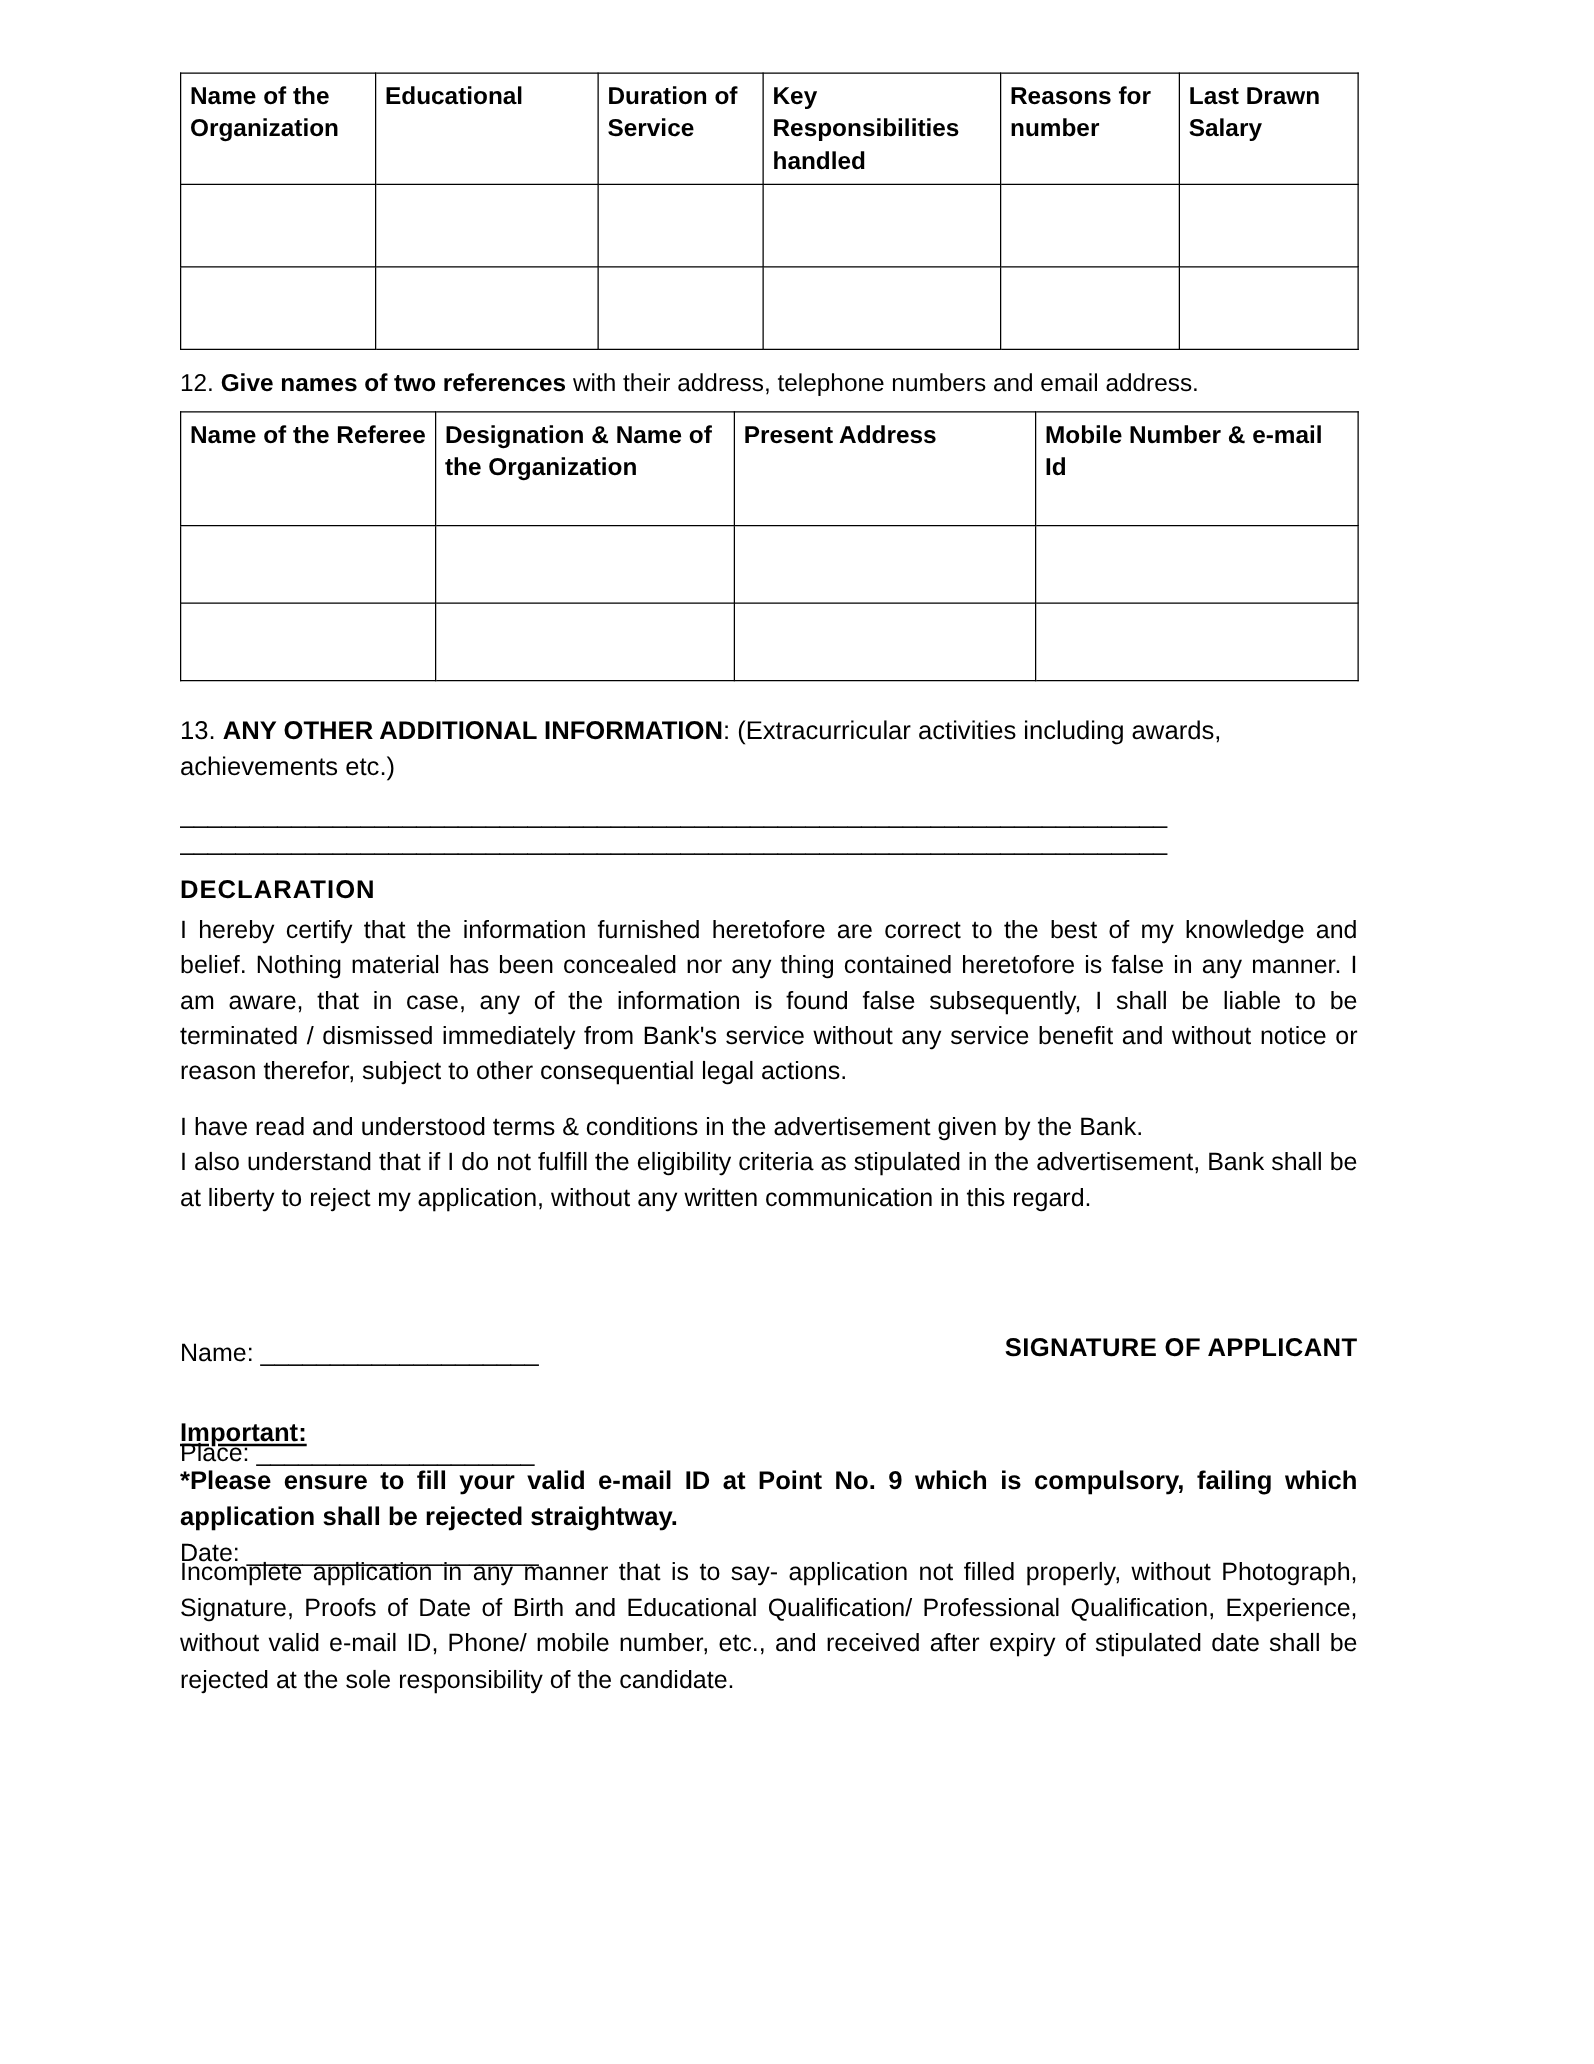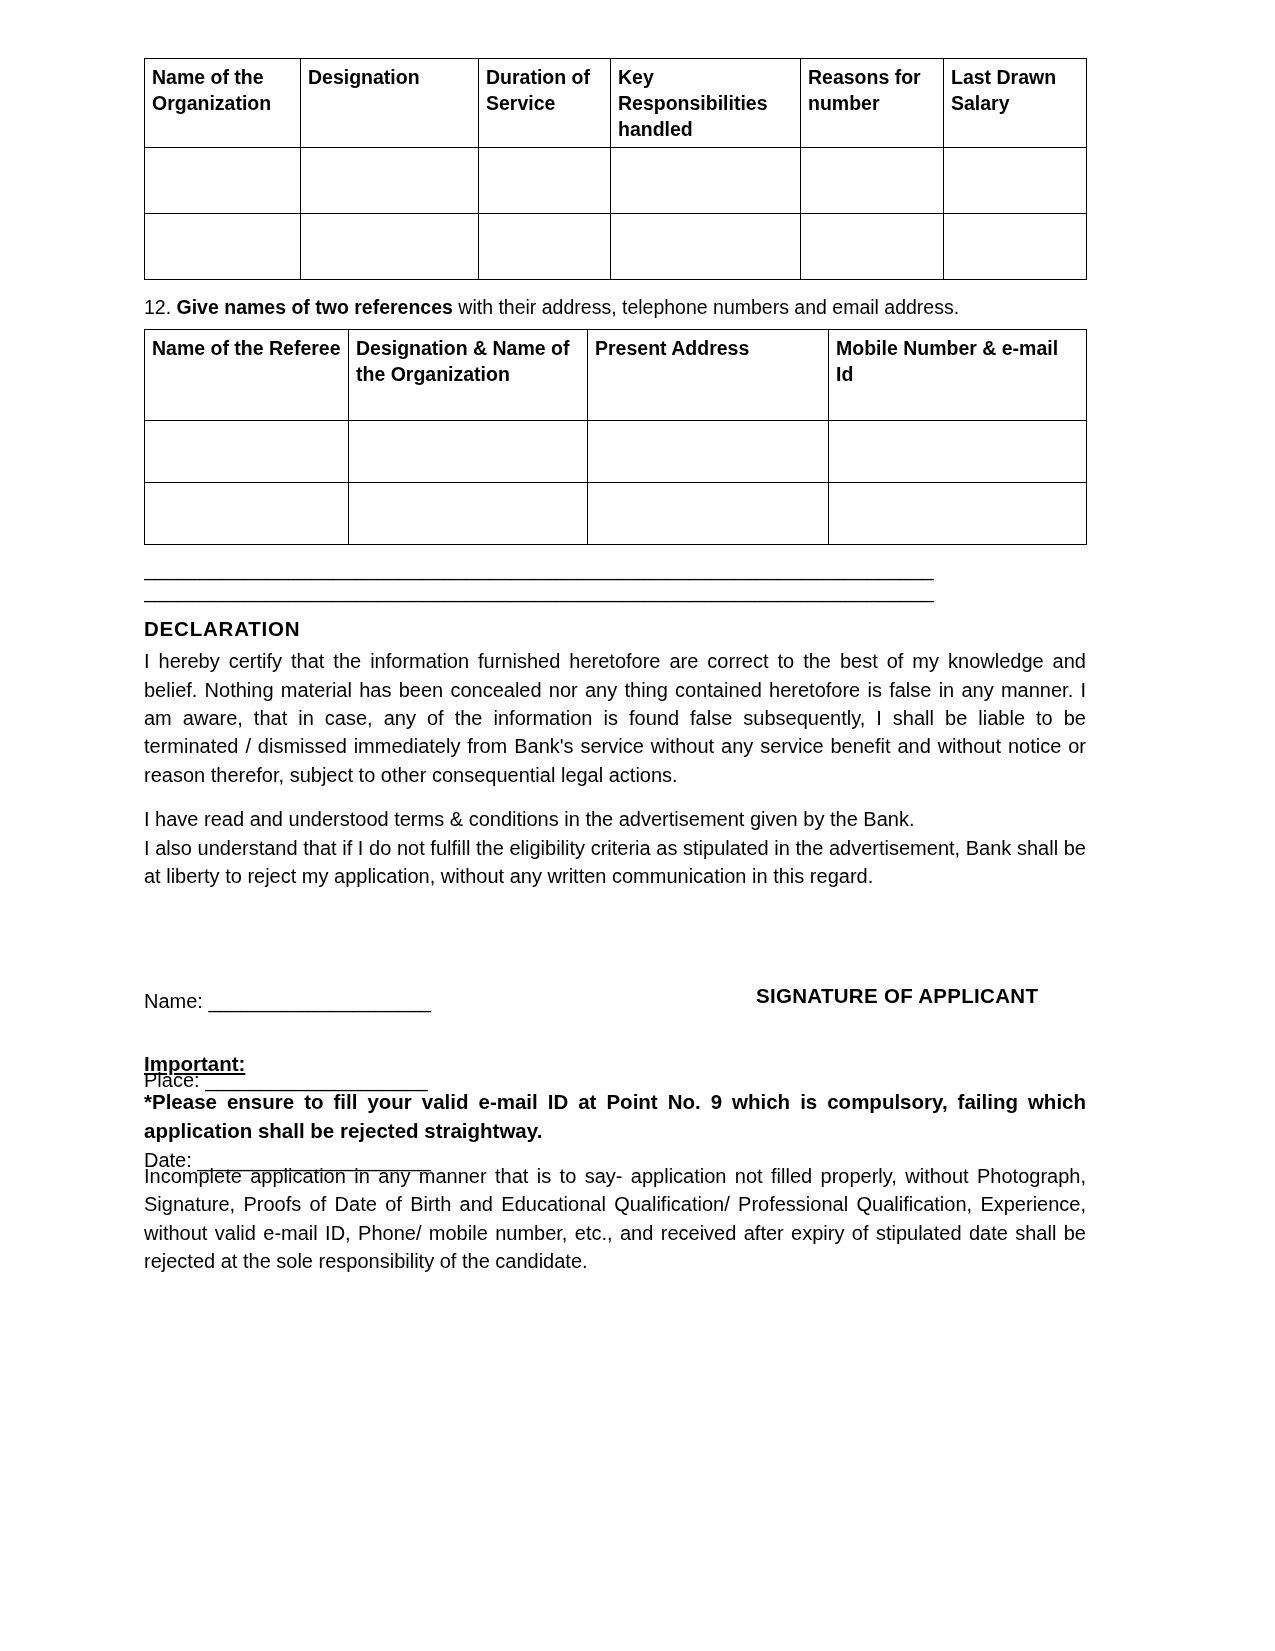--- a/index.html
+++ b/index.html
@@ -109,21 +109,21 @@
   .sig-left {
     font-size: 20px;
     line-height: 1.33;
     white-space: pre;
   }
   .sig-right {
     position: absolute;
     right: 0px;
     top: 30px;
     width: 330px;
-    text-align: left;
+    text-align: right;
   }
   .sig-dashes {
     font-size: 20px;
     line-height: 1.0;
     height: 18px;
     overflow: hidden;
     white-space: nowrap;
   }
   .sig-caption {
     font-weight: bold;
@@ -166,21 +166,21 @@
         <col style="width:156px">
         <col style="width:178px">
         <col style="width:132px">
         <col style="width:190px">
         <col style="width:143px">
         <col style="width:143px">
       </colgroup>
       <tbody>
         <tr class="exp-head-row">
           <th>Name of the Organization</th>
-          <th>Designation</th>
+          <th>Educational</th>
           <th>Duration of Service</th>
           <th>Key Responsibilities handled</th>
           <th>Reasons for number</th>
           <th>Last Drawn Salary</th>
         </tr>
         <tr class="exp-body-row">
           <td></td>
           <td></td>
           <td></td>
           <td></td>
@@ -225,20 +225,24 @@
         </tr>
         <tr class="ref-body-row">
           <td></td>
           <td></td>
           <td></td>
           <td></td>
         </tr>
       </tbody>
     </table>
 
+    <div class="sec13">
+      <span>13.</span>
+      <b>ANY OTHER ADDITIONAL INFORMATION</b><span>: (Extracurricular activities including awards, achievements etc.)</span>
+    </div>
 
     <div class="rule-lines">
       <div>_______________________________________________________________________</div>
       <div>_______________________________________________________________________</div>
     </div>
 
     <div class="decl-title">DECLARATION</div>
     <p class="just">I hereby certify that the information furnished heretofore are correct to the best of my knowledge and belief. Nothing material has been concealed nor any thing contained heretofore is false in any manner. I am aware, that in case, any of the information is found false subsequently, I shall be liable to be terminated / dismissed immediately from Bank's service without any service benefit and without notice or reason therefor, subject to other consequential legal actions.</p>
     <p class="just last-j">I have read and understood terms &amp; conditions in the advertisement given by the Bank.</p>
     <p class="just">I also understand that if I do not fulfill the eligibility criteria as stipulated in the advertisement, Bank shall be at liberty to reject my application, without any written communication in this regard.</p>

